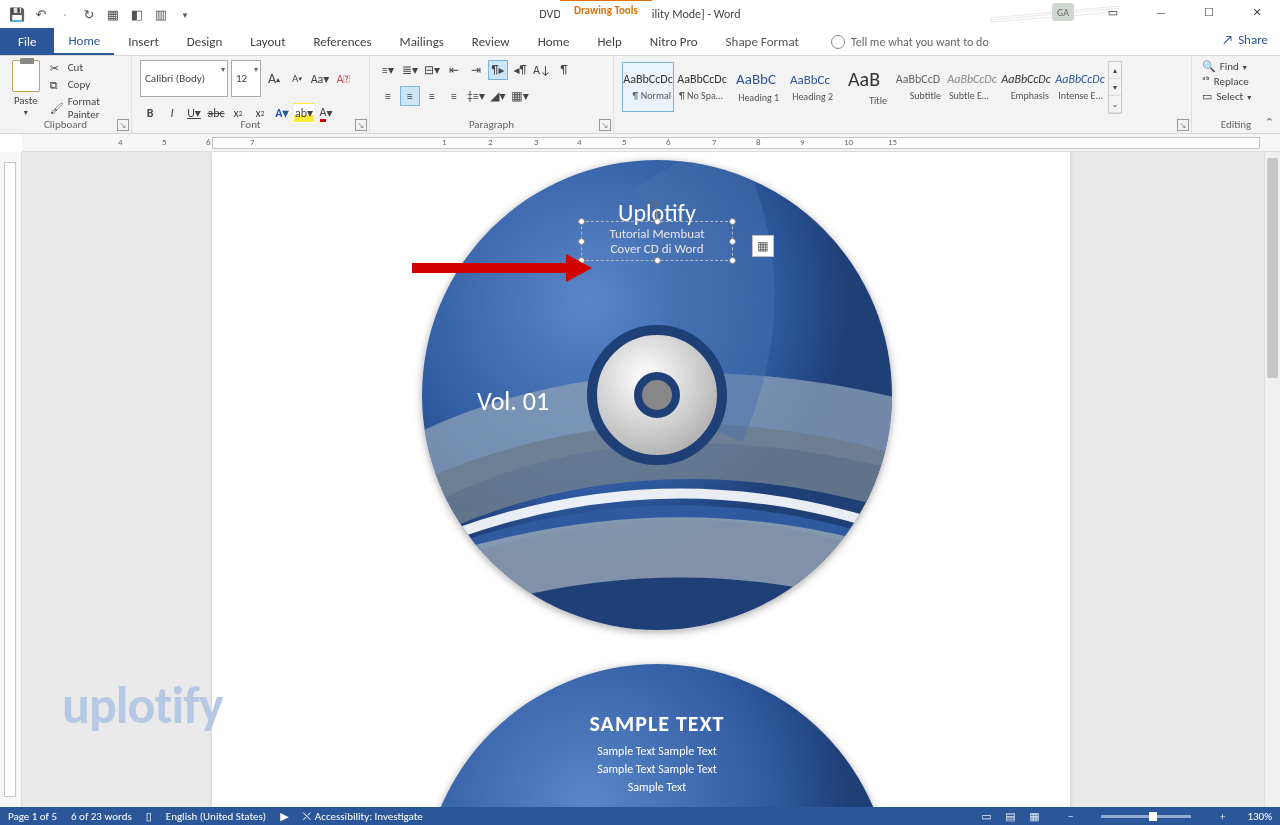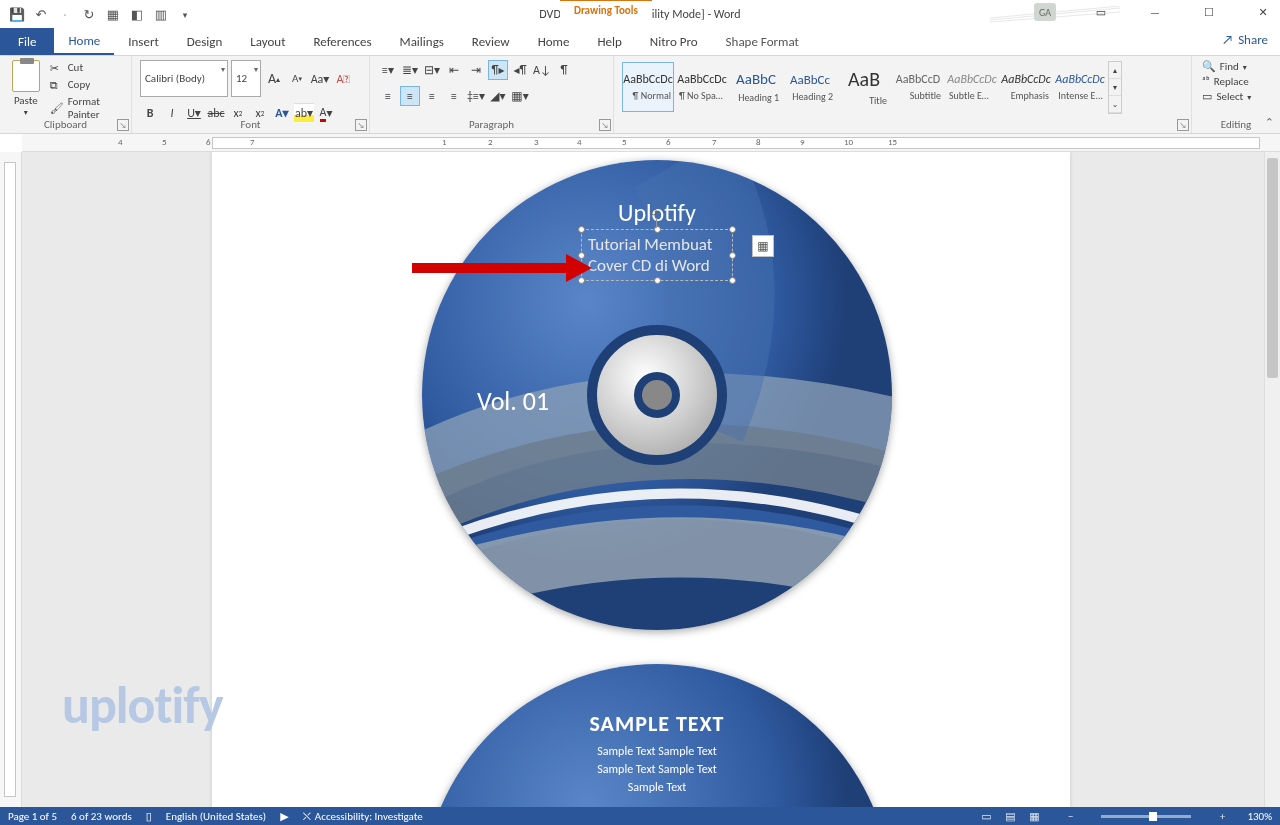--- a/index.html
+++ b/index.html
@@ -6,21 +6,21 @@
 body { width: 1280px; height: 825px; background: #fff; overflow: hidden; position: relative; }
 
 
 .titlebar { height: 28px; background: #fff; display: flex; align-items: center; font-size: 12px; color: #333; position: relative; }
 .qat { display: flex; align-items: center; gap: 2px; padding-left: 6px; }
 .qat-btn { width: 22px; height: 22px; display: flex; align-items: center; justify-content: center; font-size: 13px; color: #555; cursor: pointer; }
 .qat-btn.save { color: #2b579a; }
 .title-center { position: absolute; left: 50%; transform: translateX(-50%); display: flex; flex-direction: column; align-items: center; }
 .doc-title { font-size: 12px; color: #444; }
 .context-tab-hdr { position: absolute; left: 560px; top: 0; background: #fff; padding: 3px 14px; font-size: 11px; color: #d9730d; border-top: 1px solid #d9730d; font-weight: bold; }
-.win-controls { position: absolute; right: 0; top: 0; display: flex; align-items: center; gap: 20px; }
+.win-controls { position: absolute; right: 6px; top: 0; display: flex; align-items: center; gap: 14px; }
 .user-badge { width: 22px; height: 18px; border-radius: 3px; background: #d0d7d0; color: #666; font-size: 10px; display: flex; align-items: center; justify-content: center; margin-right: 8px; }
 .wbtn { width: 34px; height: 24px; display: flex; align-items: center; justify-content: center; font-size: 11px; color: #444; cursor: pointer; }
 .decoration-lines { position: absolute; right: 160px; top: 6px; width: 130px; height: 18px; opacity: .5; }
 
 
 .tabs { height: 28px; background: #fff; display: flex; align-items: stretch; font-size: 13px; border-bottom: 1px solid #d6d6d6; position: relative; }
 .tab { padding: 0 14px; display: flex; align-items: center; color: #444; cursor: pointer; text-align: center; }
 .tab.file { background: #2b579a; color: #fff; padding: 0 18px; }
 .tab.active { color: #2b579a; border-bottom: 2px solid #2b579a; }
 .tab.context { color: #555; }
@@ -79,21 +79,21 @@
 
 .cd { position: absolute; border-radius: 50%; overflow: hidden; box-shadow: 0 2px 8px rgba(0,0,0,.35); }
 .cd1 { left: 210px; top: 8px; width: 470px; height: 470px; background: radial-gradient(circle at 35% 30%, #5a86c9, #2f5aa0 42%, #1f3f77 58%); }
 .cd-swirl { position: absolute; inset: 0; }
 .cd-swirl path { fill: none; }
 .cd-hub { position: absolute; left: 50%; top: 50%; width: 140px; height: 140px; transform: translate(-50%,-50%); border-radius: 50%; background: radial-gradient(circle at 40% 35%, #fff, #c9c9c9 55%, #9a9a9a); border: 10px solid #1f3f77; display: flex; align-items: center; justify-content: center; }
 .cd-hole { width: 46px; height: 46px; border-radius: 50%; background: #888; border: 8px solid #1f3f77; }
 .cd-title { position: absolute; top: 38px; left: 50%; transform: translateX(-50%); color: #fff; font-size: 24px; font-weight: 500; }
 .cd-title::after { content: ""; position: absolute; left: 10%; bottom: -3px; width: 80%; border-bottom: 1.5px wavy solid #e74040; opacity: .7; }
 .cd-vol { position: absolute; left: 55px; top: 225px; color: #fff; font-size: 26px; }
-.textbox { position: absolute; top: 69px; left: 50%; transform: translateX(-50%); width: 152px; padding: 4px 6px; color: #e6e6e6; font-size: 17px; text-align: left; border: 1px dashed #b9b9b9; background: rgba(255,255,255,.02); }
+.textbox { position: absolute; top: 61px; left: 50%; transform: translateX(-50%); width: 152px; padding: 4px 6px; color: #e6e6e6; font-size: 13px; text-align: center; border: 1px dashed #b9b9b9; background: rgba(255,255,255,.02); }
 .sel-handle { position: absolute; width: 7px; height: 7px; background: #fff; border: 1px solid #7d7d7d; border-radius: 50%; }
 .h-tl { top: -4px; left: -4px; } .h-tr { top: -4px; right: -4px; }
 .h-bl { bottom: -4px; left: -4px; } .h-br { bottom: -4px; right: -4px; }
 .h-tc { top: -4px; left: 50%; margin-left: -3px; } .h-bc { bottom: -4px; left: 50%; margin-left: -3px; }
 .h-lc { left: -4px; top: 50%; margin-top: -3px; } .h-rc { right: -4px; top: 50%; margin-top: -3px; }
 .rotate-h { position: absolute; top: -22px; left: 50%; transform: translateX(-50%); width: 10px; height: 10px; }
 .rotate-h::before { content: ""; position: absolute; top: 10px; left: 4px; width: 1px; height: 10px; background: #999; }
 .rotate-h::after { content: "⟳"; font-size: 11px; color: #666; position: absolute; top: -2px; left: -2px; }
 .layout-btn { position: absolute; top: 75px; right: 118px; width: 22px; height: 22px; background: #fff; border: 1px solid #c0c0c0; display: flex; align-items: center; justify-content: center; font-size: 12px; color: #555; cursor: pointer; }
 
@@ -157,20 +157,24 @@
   <div class="tab">Insert</div>
   <div class="tab">Design</div>
   <div class="tab">Layout</div>
   <div class="tab">References</div>
   <div class="tab">Mailings</div>
   <div class="tab">Review</div>
   <div class="tab">Home</div>
   <div class="tab">Help</div>
   <div class="tab">Nitro Pro</div>
   <div class="tab context">Shape Format</div>
+  <div class="tell-me">
+    <span class="bulb"></span>
+    <span>Tell me what you want to do</span>
+  </div>
   <div class="share">
     <span>↗</span>
     <span>Share</span>
   </div>
 </div>
 
 <div class="ribbon">
 
   <div class="group" style="width:132px">
     <div class="clip-row">

